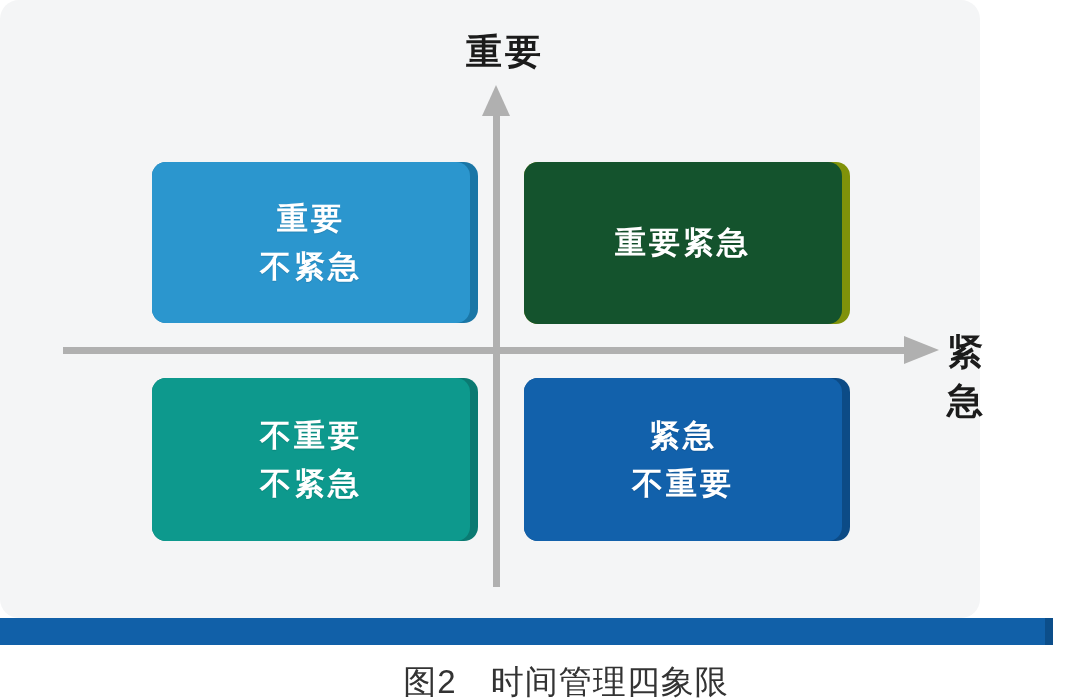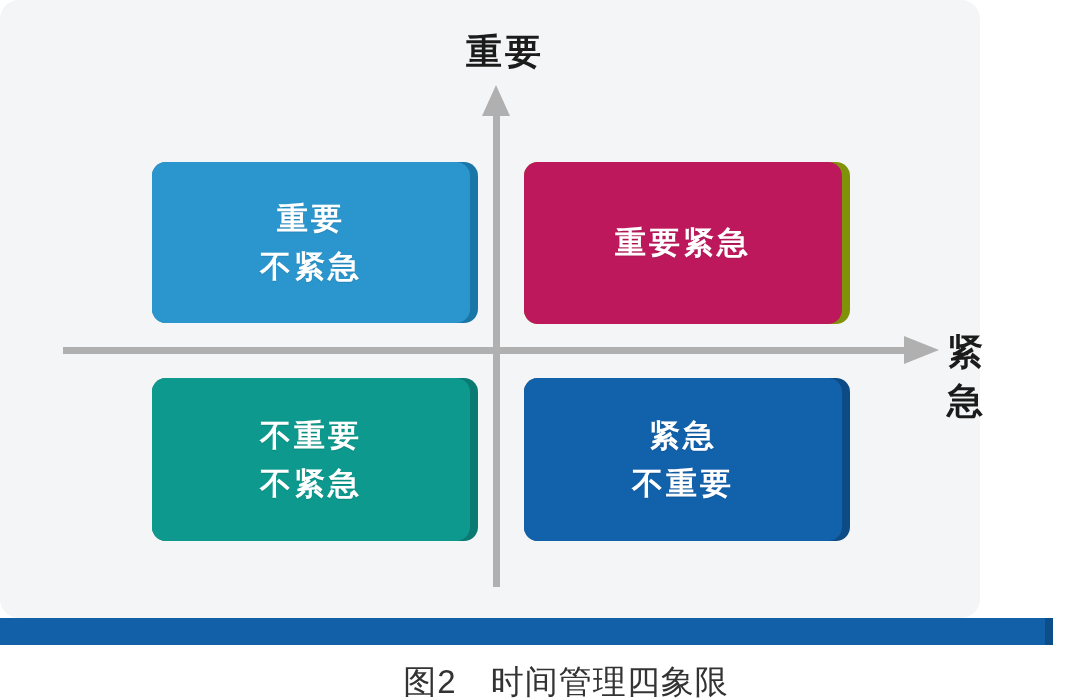--- a/index.html
+++ b/index.html
@@ -42,21 +42,21 @@
     display:flex;flex-direction:column;justify-content:center;align-items:center;
   }
   .qline{
     font-size:31px;font-weight:bold;color:#ffffff;line-height:48px;letter-spacing:3px;
     text-shadow:0 1px 1px rgba(0,0,0,0.12);
   }
   .qline:empty{display:none;}
   .quad.tl{left:152px;top:162px;width:326px;height:161px;background:#1a76a6;}
   .quad.tl .face{background:#2b96ce;}
   .quad.tr{left:524px;top:162px;width:326px;height:162px;background:#80920a;}
-  .quad.tr .face{background:#be185d;}
+  .quad.tr .face{background:#14532d;}
   .quad.bl{left:152px;top:378px;width:326px;height:163px;background:#0b7a72;}
   .quad.bl .face{background:#0d998d;}
   .quad.br{left:524px;top:378px;width:326px;height:163px;background:#0c4b86;}
   .quad.br .face{background:#1261ab;}
 
   
   .bar{position:absolute;left:0;top:618px;width:1053px;height:27px;background:#1160a8;}
   .bar::after{content:"";position:absolute;right:0;top:0;bottom:0;width:8px;background:#0c4e8a;}
 
   

